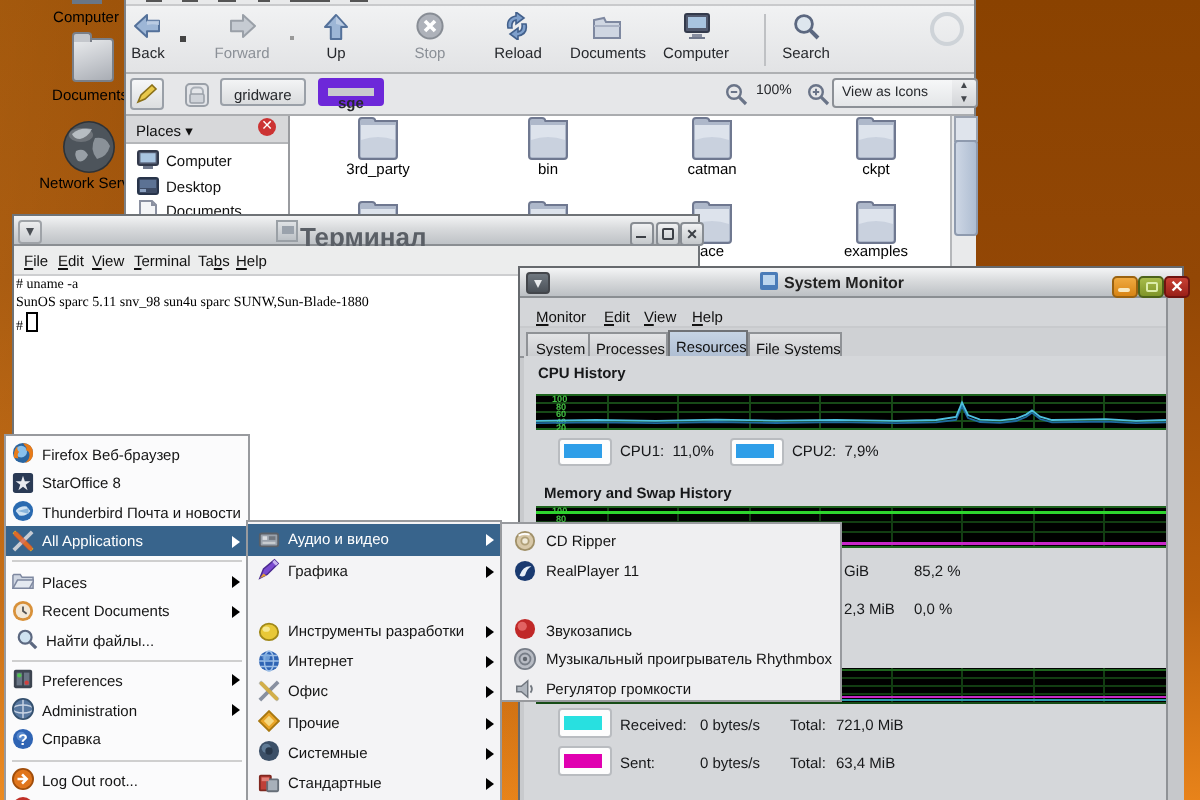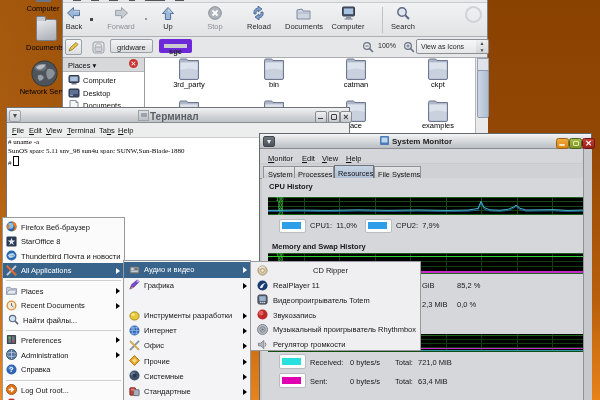--- a/index.html
+++ b/index.html
@@ -217,21 +217,21 @@
 </div>
 
 <div class="win" style="left:6px;top:107px;width:342px;height:233px;border:1px solid #6f7377;background:#fff;">
   <div class="tb" style="height:14px;">
     <div class="abs" style="left:2px;top:2px;width:10px;height:10px;border:1px solid #9fa3a8;background:linear-gradient(#eceDee,#c9ccd0);border-radius:2px;">
           <i style="position:absolute;left:2.5px;top:3px;width:0;height:0;border-top:4px solid #4a4e54;border-left:2.5px solid transparent;border-right:2.5px solid transparent;"></i>
         </div>
     <span class="abs" style="left:131px;top:2px;width:9px;height:9px;border:1px solid #9aa0a6;background:linear-gradient(#dfe2e5,#bcc1c6);">
           <i class="abs" style="left:1.5px;top:1.5px;width:6px;height:4px;background:#9aa2ac;"></i>
         </span>
-    <span class="ttl" style="left:143px;top:2.5px;color:#5a5f66;font-size:10px;">Терминал</span>
+    <span class="ttl" style="left:143px;top:2.5px;color:#5a5f66;font-size:13px;">Терминал</span>
     <span class="abs" style="left:308px;top:2.5px;width:10px;height:10px;border:1px solid #878c92;background:linear-gradient(#f0f1f2,#c4c8cb);border-radius:2px;">
           <i class="abs" style="left:2px;top:6px;width:5px;height:1.6px;background:#3c4046;"></i>
         </span>
     <span class="abs" style="left:320.5px;top:2.5px;width:10px;height:10px;border:1px solid #878c92;background:linear-gradient(#f0f1f2,#c4c8cb);border-radius:2px;">
           <i class="abs" style="left:2px;top:2.5px;width:4.5px;height:3.5px;border:1px solid #3c4046;border-radius:1px;"></i>
         </span>
     <span class="abs" style="left:333px;top:2.5px;width:10px;height:10px;border:1px solid #878c92;background:linear-gradient(#f0f1f2,#c4c8cb);border-radius:2px;font-size:9px;line-height:10px;text-align:center;color:#3c4046;font-weight:bold;">×</span>
   </div>
   <div class="abs" style="left:0;top:15px;width:100%;height:14px;background:#eceded;border-bottom:1px solid #cdced0;">
     <span class="abs" style="left:5px;top:3px;"><span class="ul">F</span>ile</span>
@@ -570,38 +570,28 @@
         </svg>
   </div>
 </div>
 <div id="menu3" class="abs" style="left:250px;top:261px;width:171px;height:90px;background:#efeff1;border:1px solid #989a9e;box-sizing:border-box;">
   <div class="mi" style="left:0;top:1.2px;width:100%;height:14.8px;">
     <svg class="ic" style="left:6px;" viewBox="0 0 12 12">
           <circle cx="6" cy="6" r="5" fill="#d8c8a8" stroke="#a09068"></circle>
           <circle cx="6" cy="6" r="2" fill="#f0ead8" stroke="#b0a078"></circle>
           <path d="M2.5 3 Q5 1.5 8.5 2.5" stroke="#fff" stroke-width="1" fill="none"></path>
         </svg>
-    <span class="tx" style="left:22px;margin-left:40px;">CD Ripper</span>
+    <span class="tx" style="left:22px;">CD Ripper</span>
   </div>
   <div class="mi" style="left:0;top:16px;width:100%;height:14.8px;">
     <svg class="ic" style="left:6px;" viewBox="0 0 12 12">
           <circle cx="6" cy="6" r="5.5" fill="#1a3a70"></circle>
           <path d="M3 8.5 Q5 3 9.5 3.5 Q7 4.5 6 8.5 Q4.5 9.5 3 8.5 Z" fill="#e8f0f8"></path>
         </svg>
     <span class="tx" style="left:22px;">RealPlayer 11</span>
-  </div>
-  <div class="mi" style="left:0;top:30.8px;width:100%;height:14.8px;">
-    <svg class="ic" style="left:6px;" viewBox="0 0 12 12">
-          <rect x="1" y="1" width="10" height="10" rx="2" fill="#5a6270" stroke="#3a404a"></rect>
-          <rect x="2.5" y="2.5" width="7" height="5" fill="#9ab4d0"></rect>
-          <circle cx="4" cy="9.3" r="0.9" fill="#c8d0da"></circle>
-          <circle cx="6" cy="9.3" r="0.9" fill="#c8d0da"></circle>
-          <circle cx="8" cy="9.3" r="0.9" fill="#c8d0da"></circle>
-        </svg>
-    <span class="tx" style="left:22px;">Видеопроигрыватель Totem</span>
   </div>
   <div class="mi" style="left:0;top:45.6px;width:100%;height:14.8px;">
     <svg class="ic" style="left:6px;" viewBox="0 0 12 12">
           <circle cx="6" cy="6" r="5.5" fill="#c02828"></circle>
           <circle cx="4.5" cy="4.5" r="2.5" fill="#e87070" opacity="0.8"></circle>
         </svg>
     <span class="tx" style="left:22px;">Звукозапись</span>
   </div>
   <div class="mi" style="left:0;top:60.4px;width:100%;height:14.8px;">
     <svg class="ic" style="left:6px;" viewBox="0 0 12 12">

